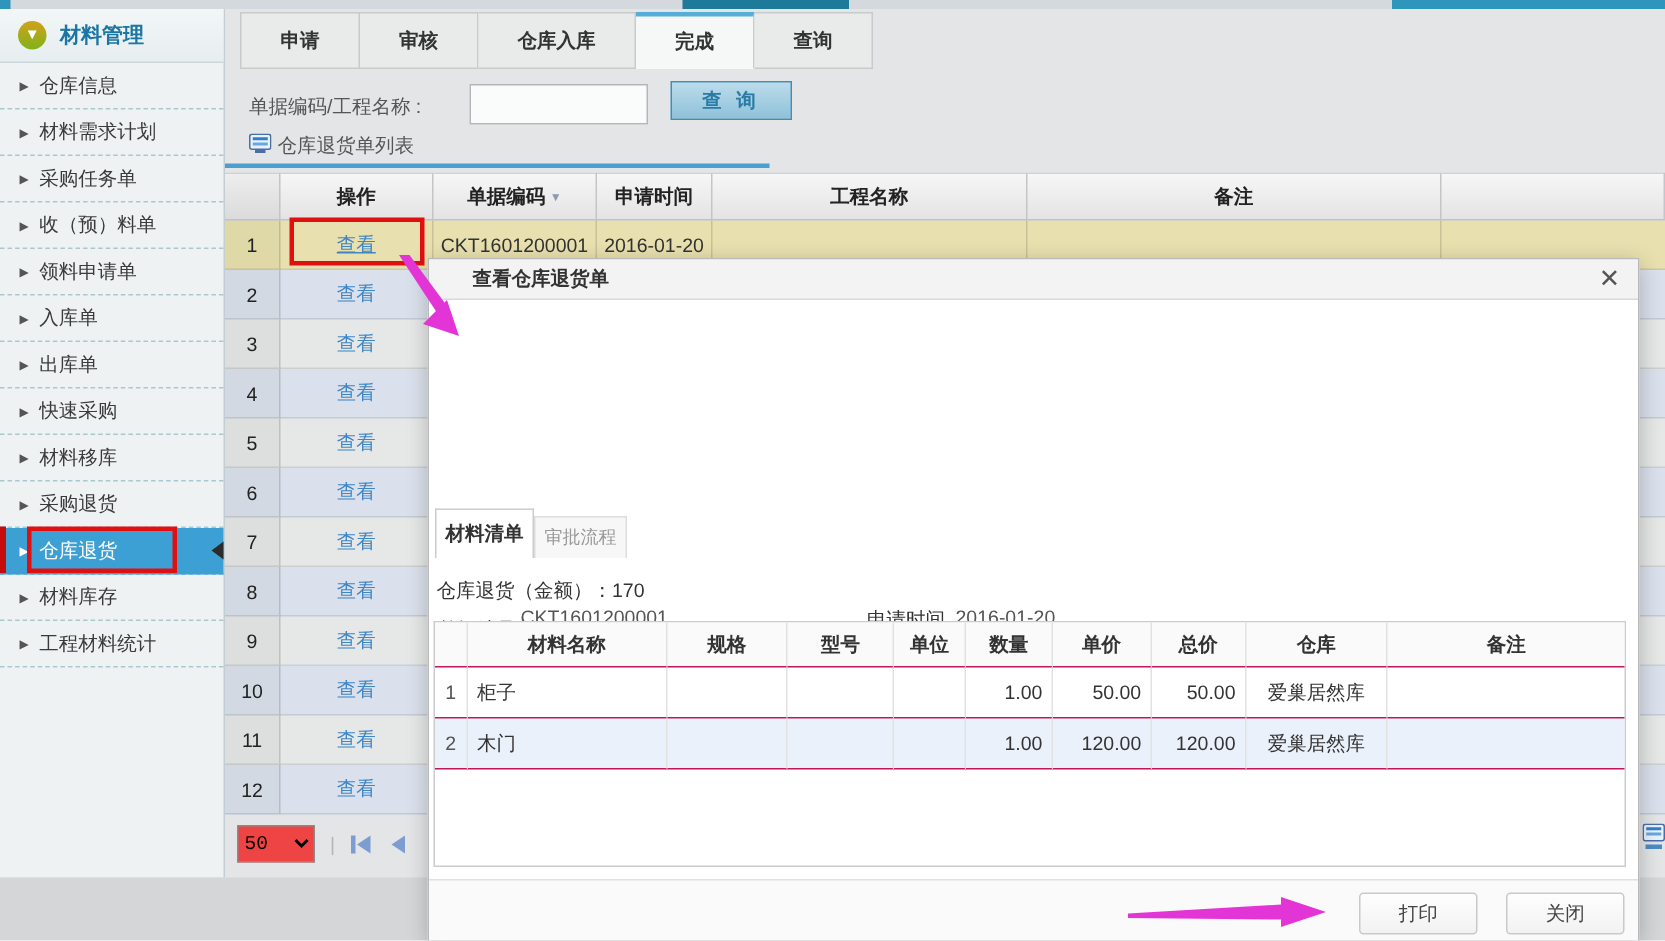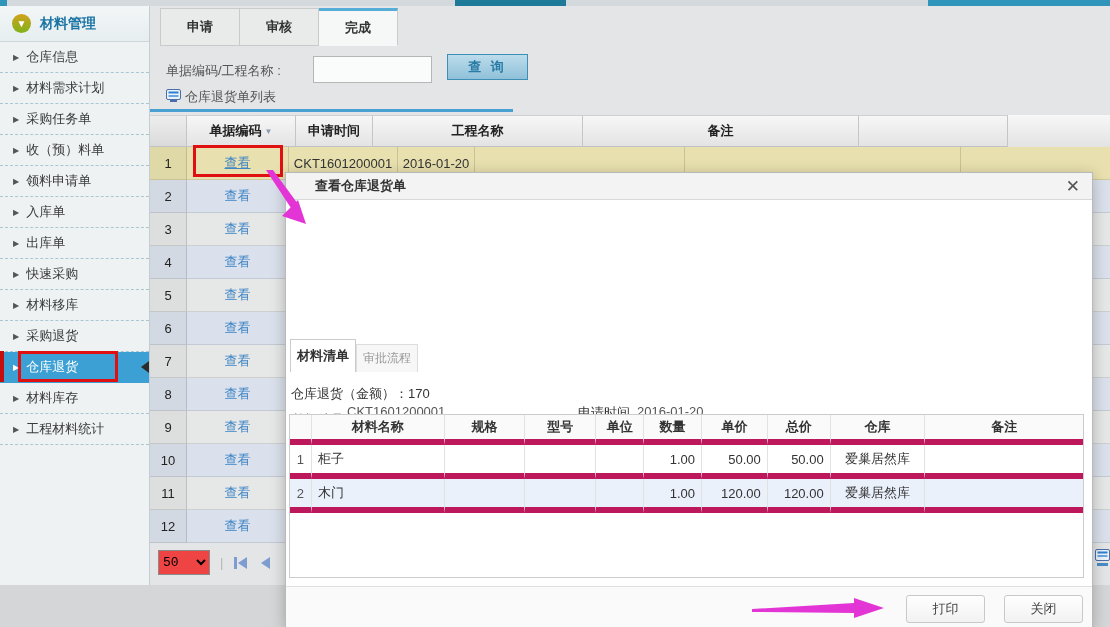--- a/index.html
+++ b/index.html
@@ -88,21 +88,21 @@
                  border:1px solid #ccc; border-bottom:none; font-weight:bold; }
   .mtab.inactive { left:70px; top:171px; width:62px; height:28px; background:#f7f7f7;
                    border:1px solid #ddd; border-bottom:none; color:#999; font-size:12px; }
   .total-line { position:absolute; left:5px; top:212px; }
 
   .inner-table { position:absolute; left:3px; top:241px; width:795px; height:164px;
                  border:1px solid #ccc; background:#fff; }
   .it-row { display:flex; height:34px; }
   .it-row.header { height:30px; background:#fafafa; font-weight:bold; }
   .it-cell { display:flex; align-items:center; border-right:1px solid #e2e2e2;
-             border-bottom:6px solid #be185d; padding:0 6px; overflow:hidden; white-space:nowrap; }
+             border-bottom:1px solid #be185d; padding:0 6px; overflow:hidden; white-space:nowrap; }
   .it-row.header .it-cell { justify-content:center; }
   .m0{width:22px; justify-content:center; color:#555;} .m1{width:133px;} .m2{width:81px;} .m3{width:71px;}
   .m4{width:48px;} .m5{width:58px;} .m6{width:66px;} .m7{width:63px;} .m8{width:95px; justify-content:center;}
   .m9{width:158px; border-right:none;}
   .num { justify-content:flex-end; }
   .it-row.alt { background:#eaf1fb; }
 
   .modal-footer { position:absolute; left:0; top:413px; width:806px; height:41px;
                   background:#fafafa; border-top:1px solid #e0e0e0; }
   .m-btn { position:absolute; top:8px; width:79px; height:28px; background:linear-gradient(#fefefe,#f2f2f2);
@@ -183,39 +183,42 @@
         <span>工程材料统计</span>
       </div>
     </div>
 </div>
 
 <div class="bottom-strip"></div>
 
 <div class="tabbar">
     <div class="wtab">申请</div>
     <div class="wtab">审核</div>
+    <div class="wtab">仓库入库</div>
     <div class="wtab active">完成</div>
+    <div class="wtab">查询</div>
   </div>
 
 <div class="search-label">单据编码/工程名称 :</div>
 <input class="search-input" value="" style="">
 <button class="search-btn">查 询</button>
 
 <svg class="sec-icon" width="15" height="14">
   <rect x="0.5" y="0.5" width="14" height="10" rx="1.5" fill="#eaf2fb" stroke="#4a6ea8"></rect>
   <rect x="2.5" y="2.5" width="10" height="2" fill="#2f7fd0"></rect>
   <rect x="2.5" y="6" width="10" height="2" fill="#6aa6e0"></rect>
   <rect x="4" y="11" width="7" height="2" fill="#4a6ea8"></rect>
 </svg>
 <div class="sec-title">仓库退货单列表</div>
 <div class="sec-underline"></div>
 
 <div class="main-table">
   <div class="mt-row header">
     <div class="mt-cell c0"></div>
+    <div class="mt-cell c1">操作</div>
     <div class="mt-cell c2">
       <span>单据编码</span>
       <span class="sort-caret">▼</span>
     </div>
     <div class="mt-cell c3">申请时间</div>
     <div class="mt-cell c4">工程名称</div>
     <div class="mt-cell c5">备注</div>
     <div class="mt-cell c6"></div>
   </div>
   <div>

